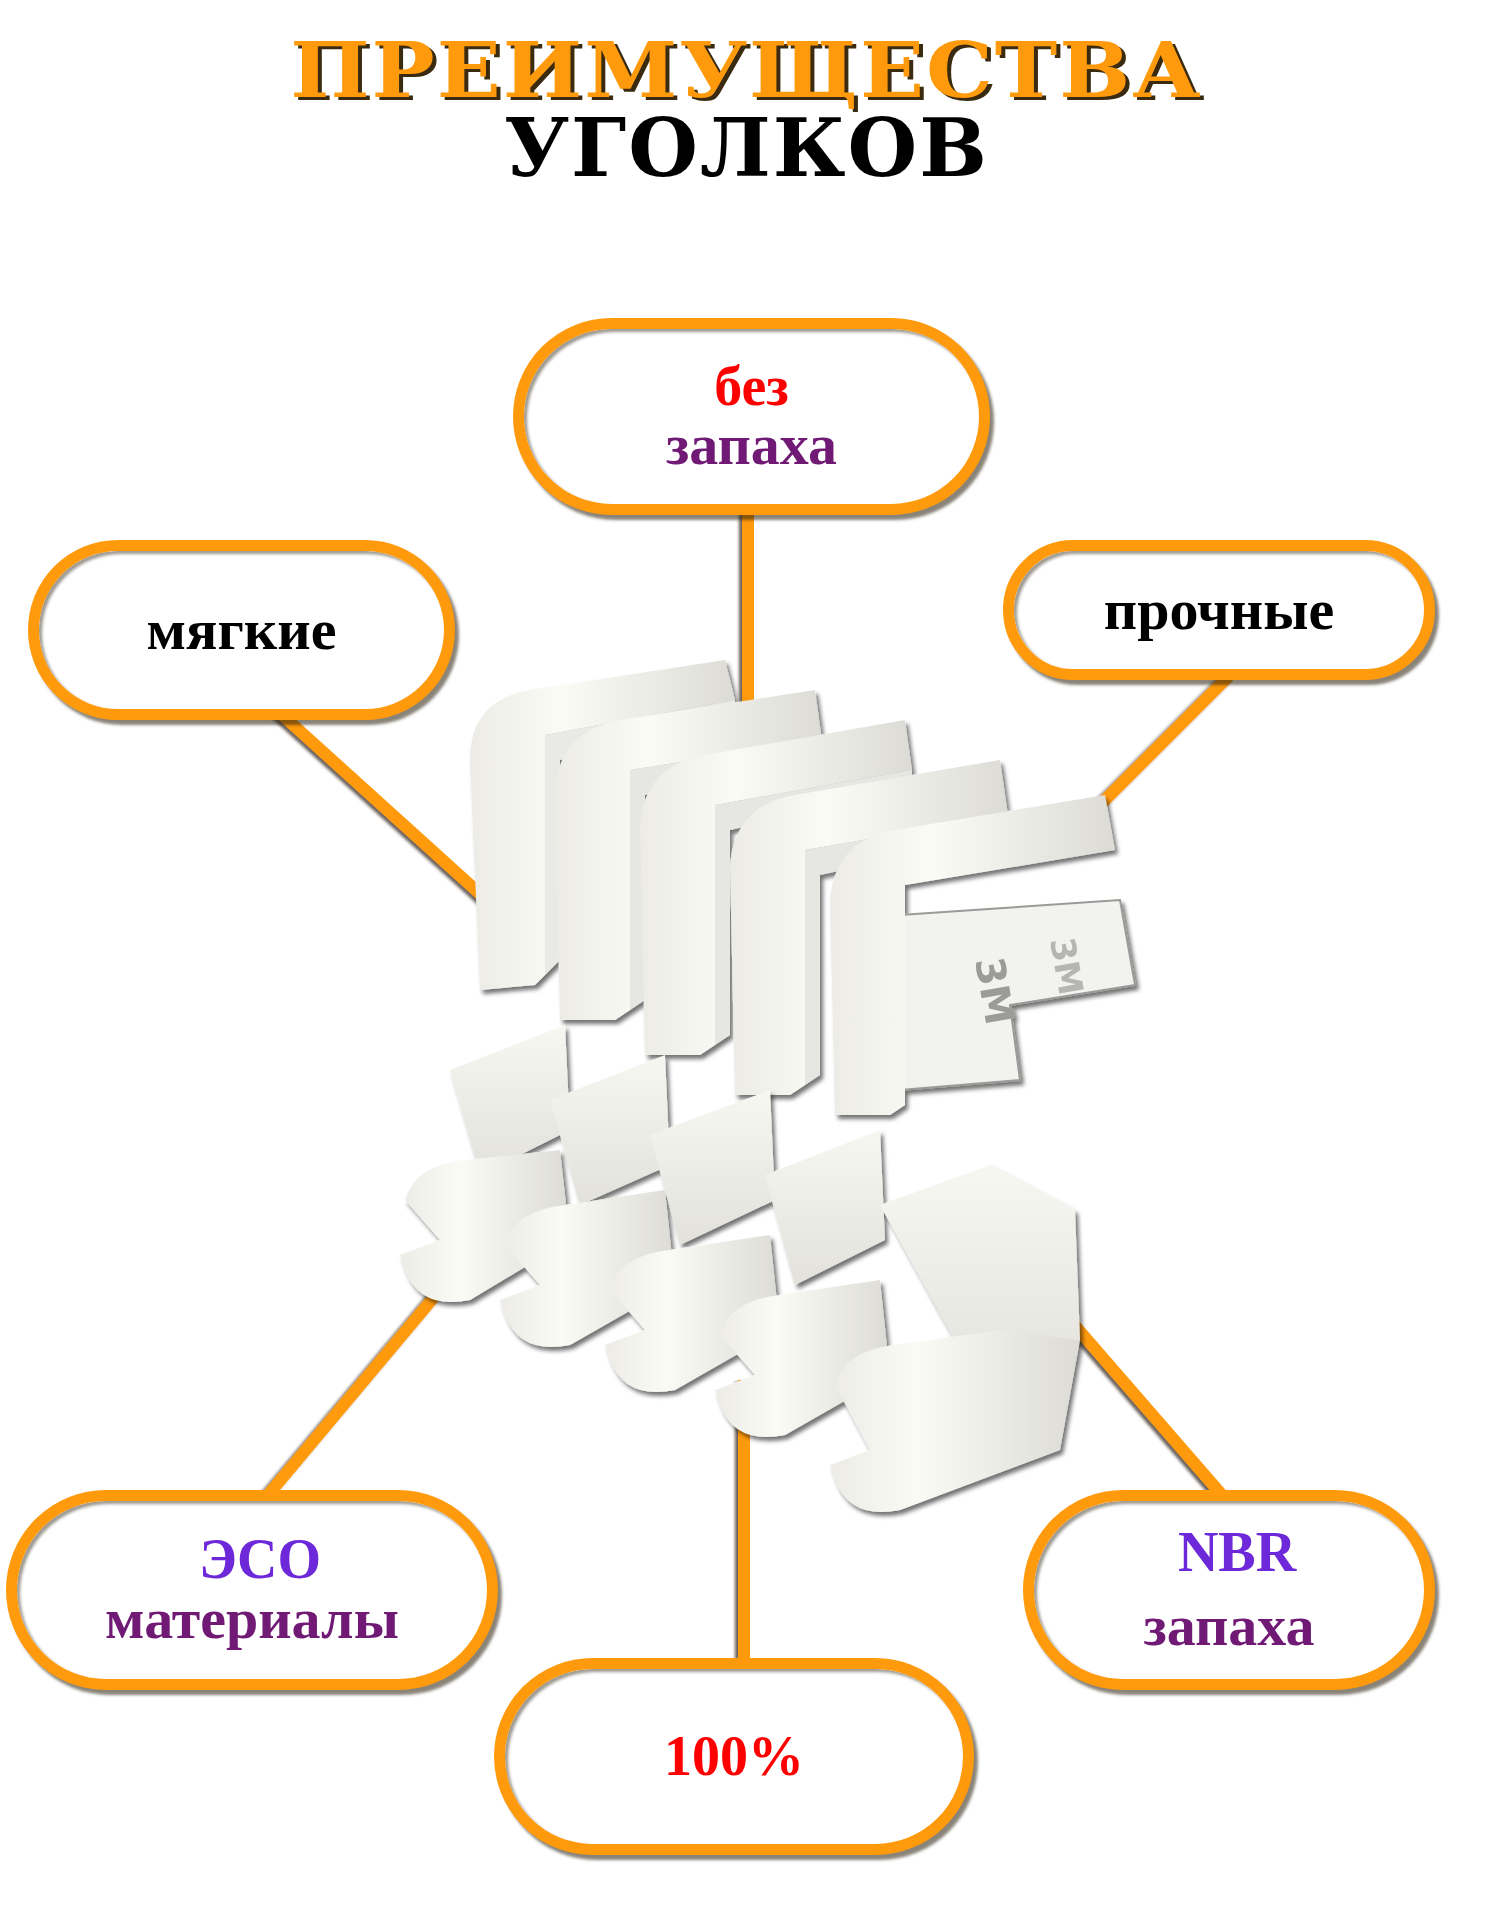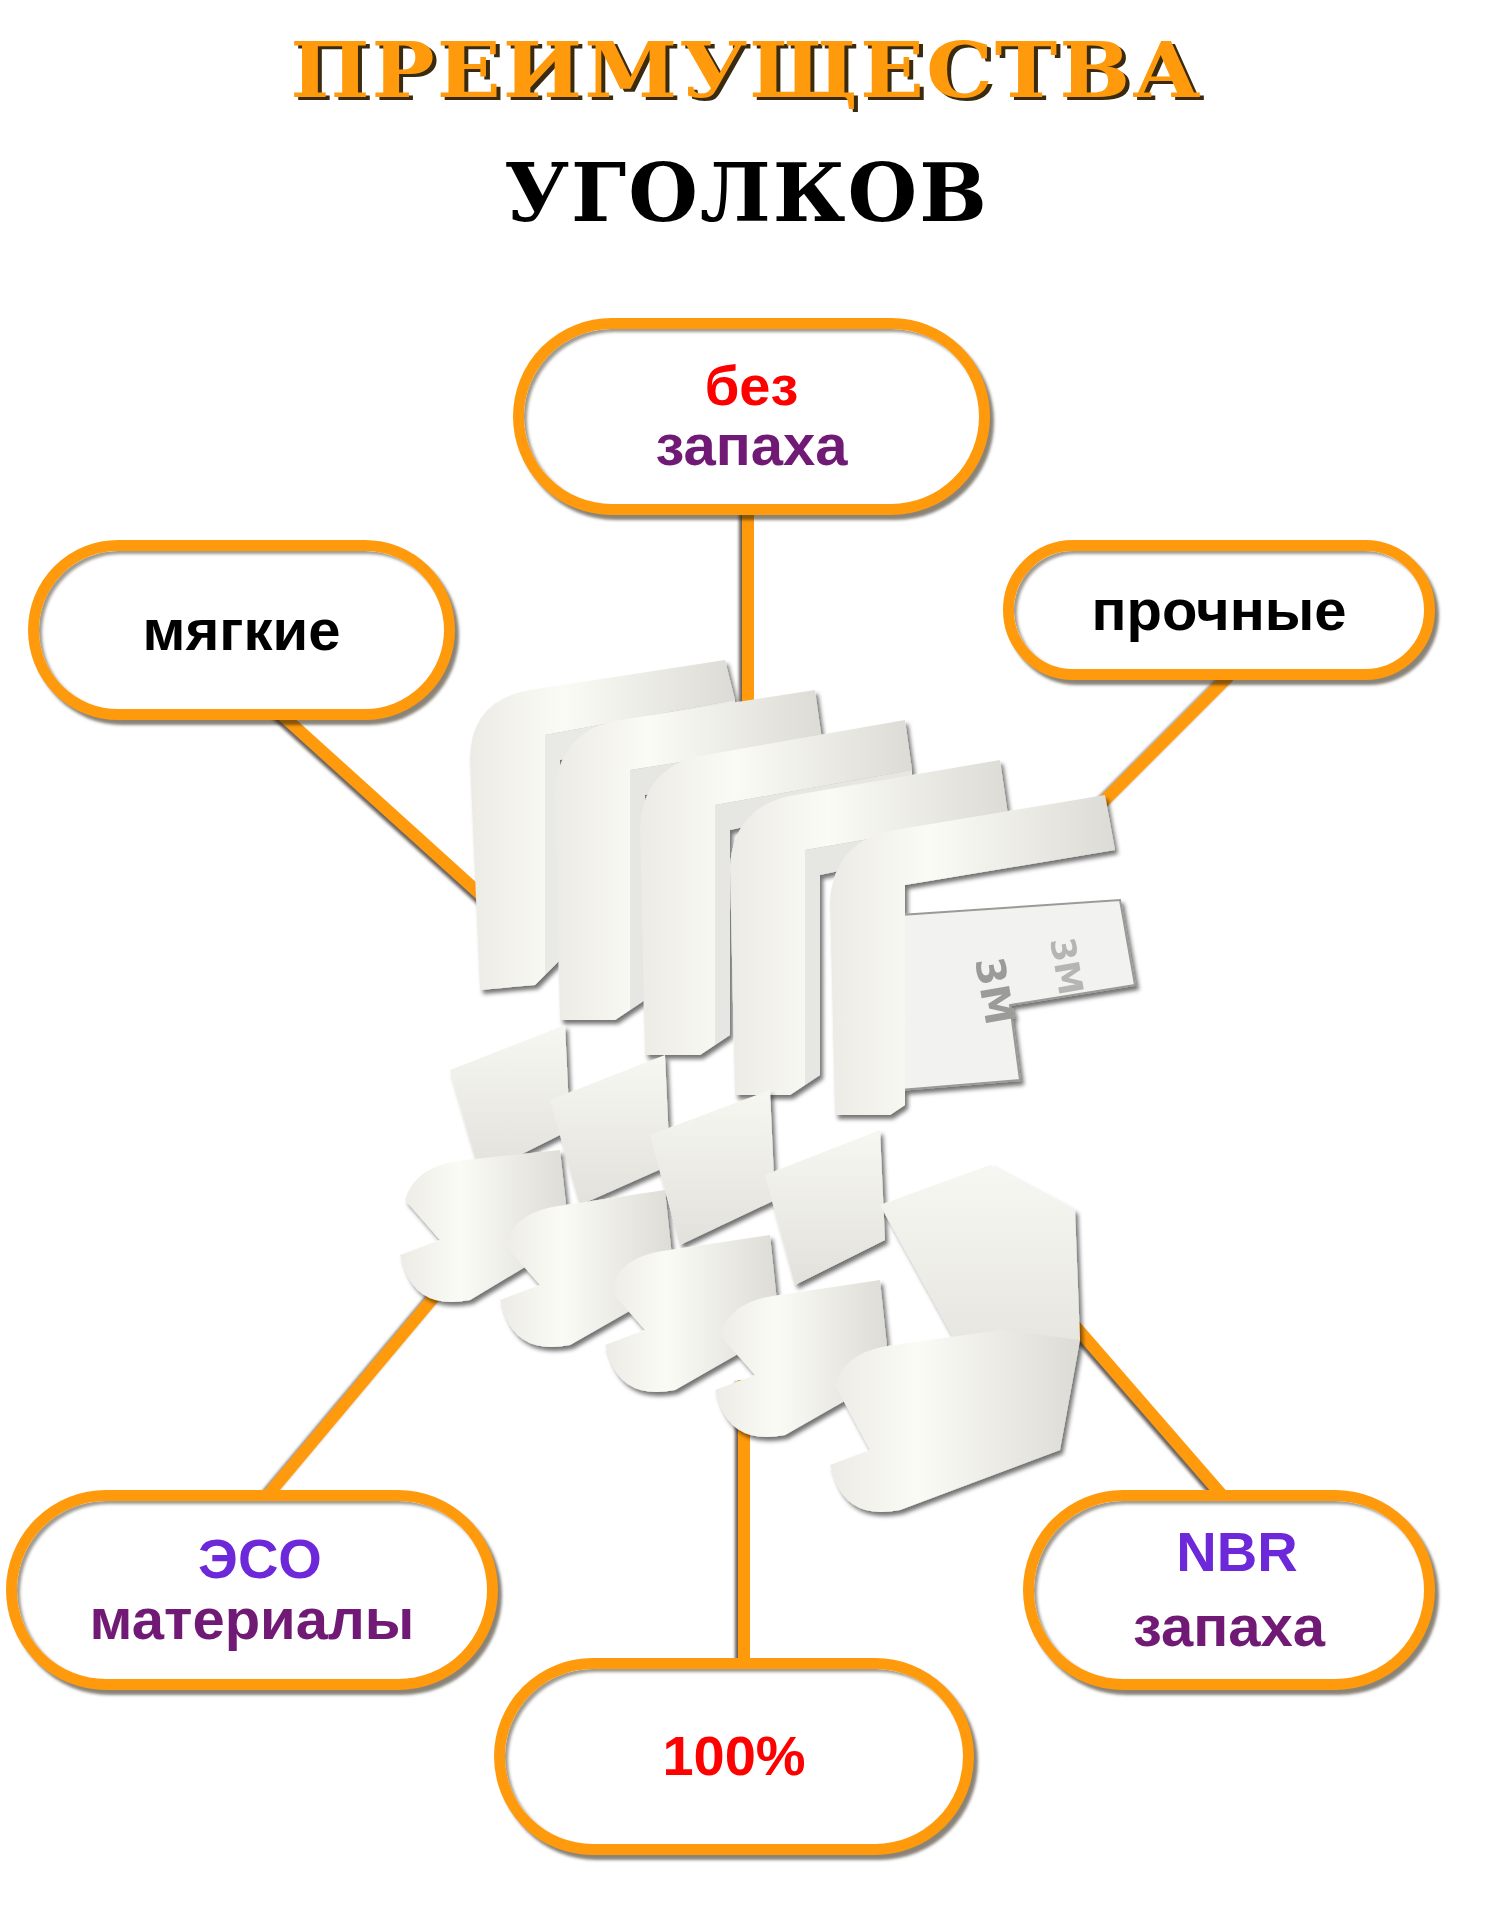--- a/index.html
+++ b/index.html
@@ -3,28 +3,28 @@
   <meta charset="utf-8">
   <style>
     html, body { margin: 0; padding: 0; background: #ffffff; }
     body { width: 1493px; height: 1920px; position: relative; overflow: hidden; font-family: "DejaVu Sans", sans-serif; }
     .title {
       position: absolute; left: 0; width: 1493px; text-align: center;
       font-family: "DejaVu Serif", serif; font-weight: bold; letter-spacing: 2px;
       line-height: 1;
     }
     .title-1 { top: 28px; font-size: 84px; color: #FF9A0C; text-shadow: 4px 4px 0 #3a2a10; transform: scaleY(0.92); }
-    .title-2 { top: 108px; font-size: 80px; color: #000000; margin-top: 45px; }
+    .title-2 { top: 108px; font-size: 80px; color: #000000; }
     svg.lines { position: absolute; left: 0; top: 0; }
     .pill {
       position: absolute; box-sizing: border-box;
       border: 11px solid #FF9A0C; border-radius: 999px; background: #ffffff;
       box-shadow: 4px 5px 3px rgba(40,30,10,0.55), inset 3px 3px 3px rgba(40,30,10,0.45);
       display: flex; flex-direction: column; align-items: center; justify-content: center;
-      text-align: center; font-family: Liberation Sans, sans-serif; font-weight: bold;
+      text-align: center; font-family: Liberation Serif, serif; font-weight: bold;
       line-height: 1.05;
     }
     .pill .accent { font-size: 56px; }
     .pill .main { font-size: 58px; color: #701a75; }
     .pill .single { font-size: 58px; color: #000; }
     .red { color: #FF0000; }
     .green { color: #6d28d9; margin-left: 16px; }
     svg.product { position: absolute; left: 0; top: 0; }
   </style>
 </head>

